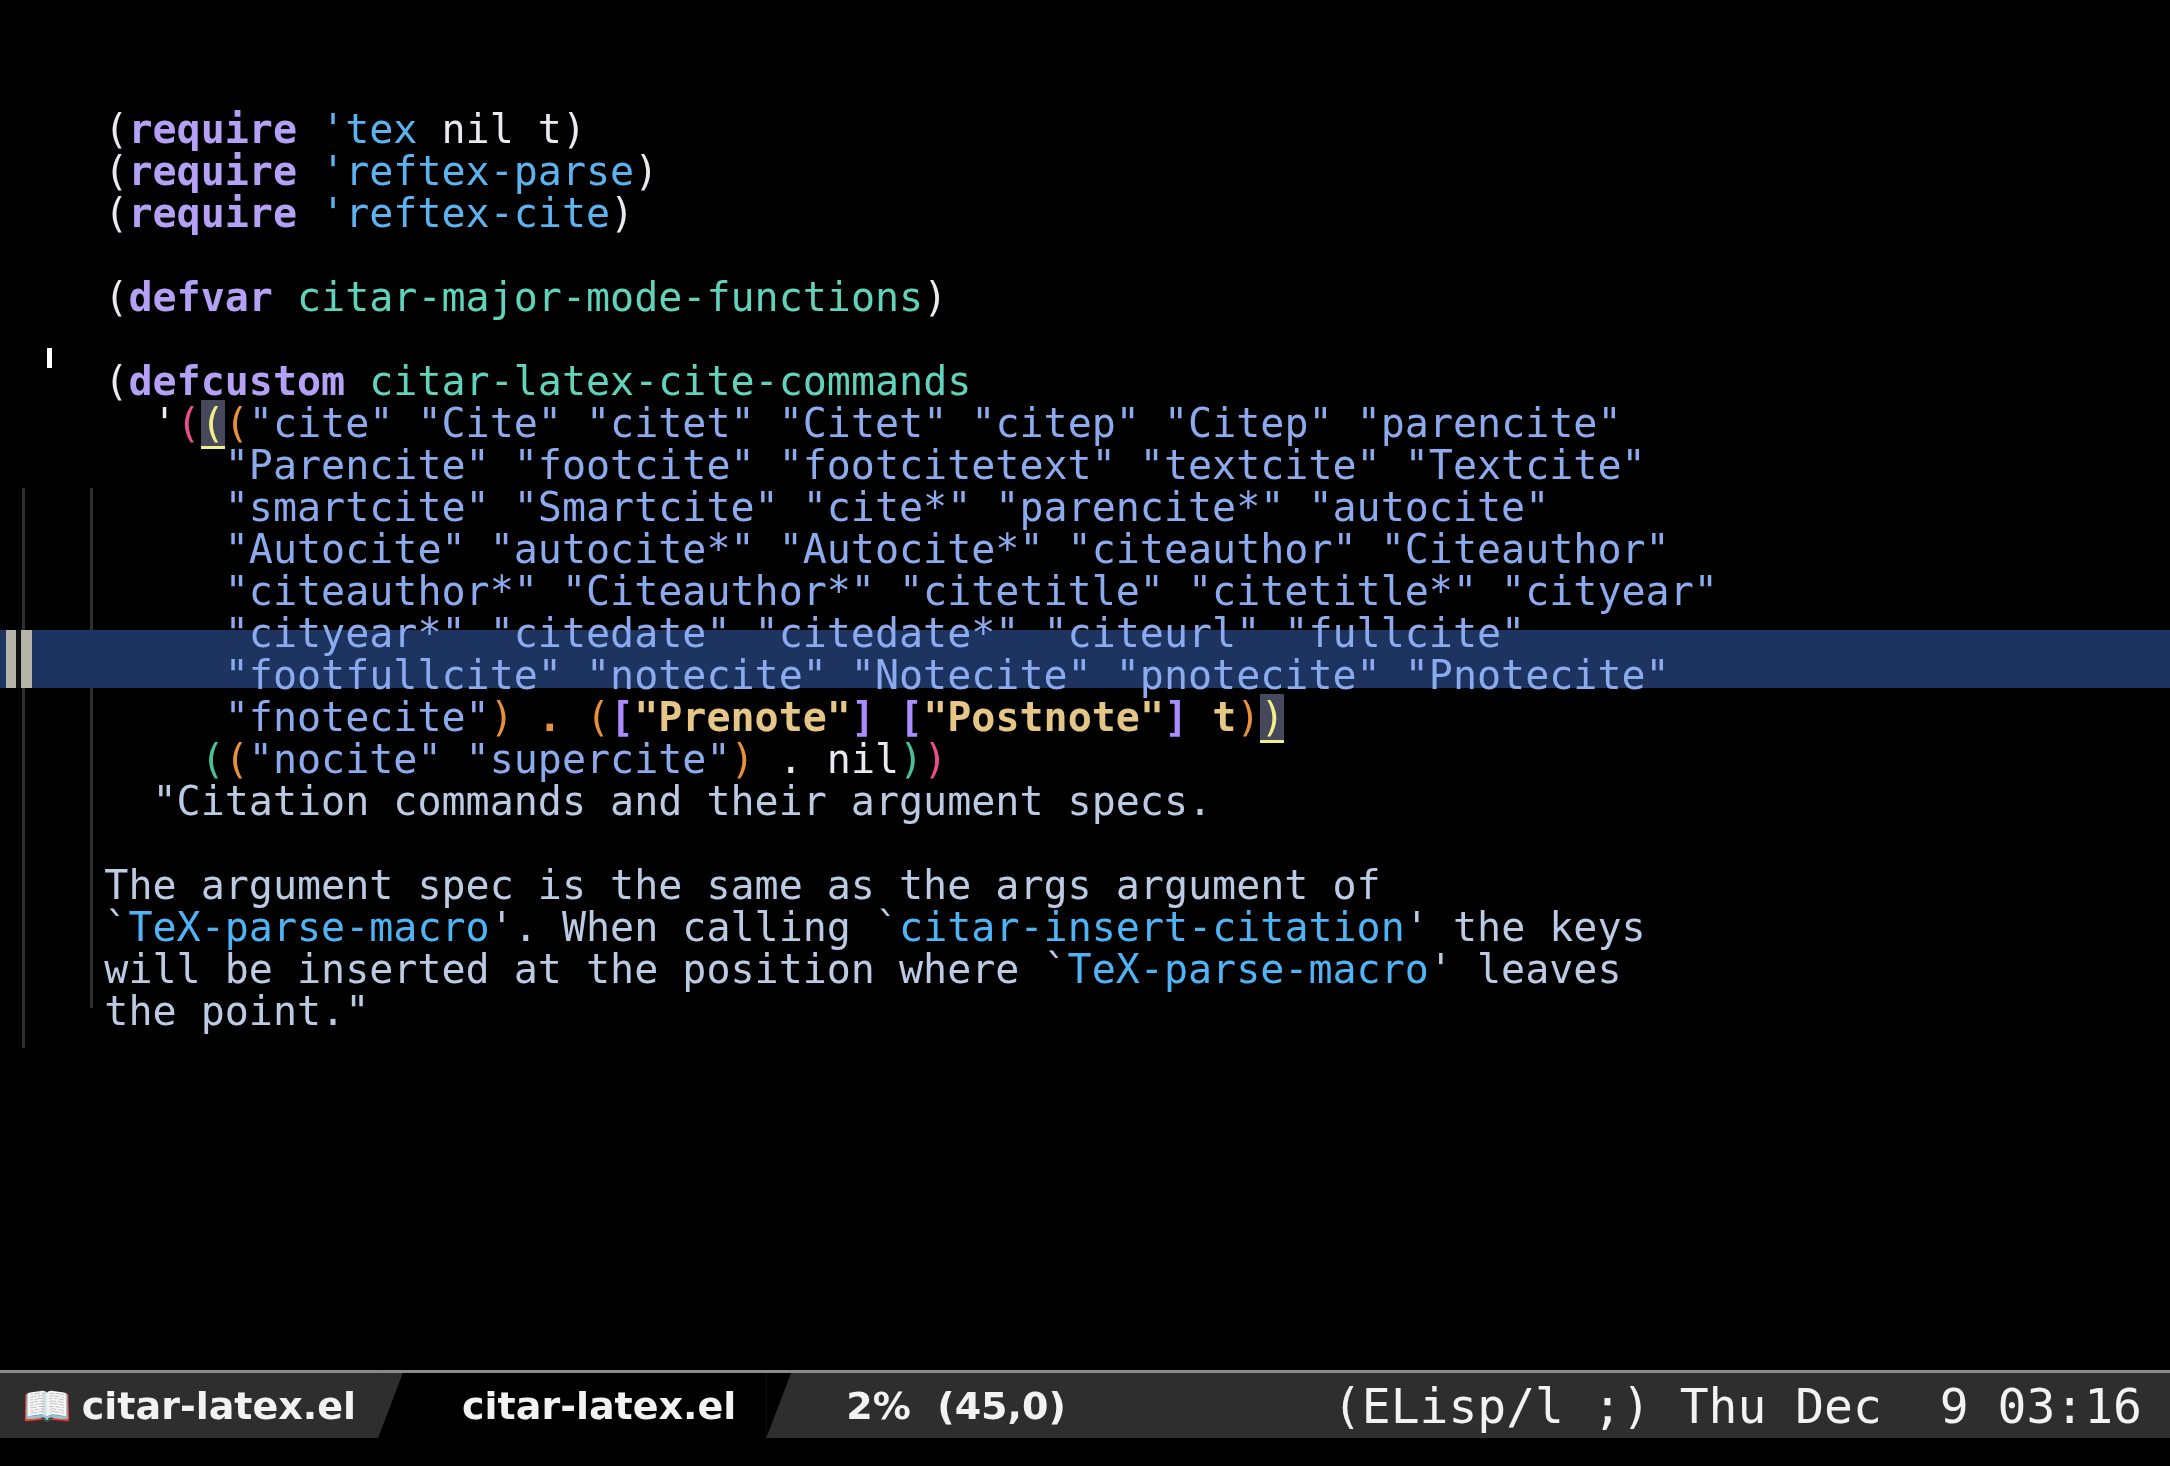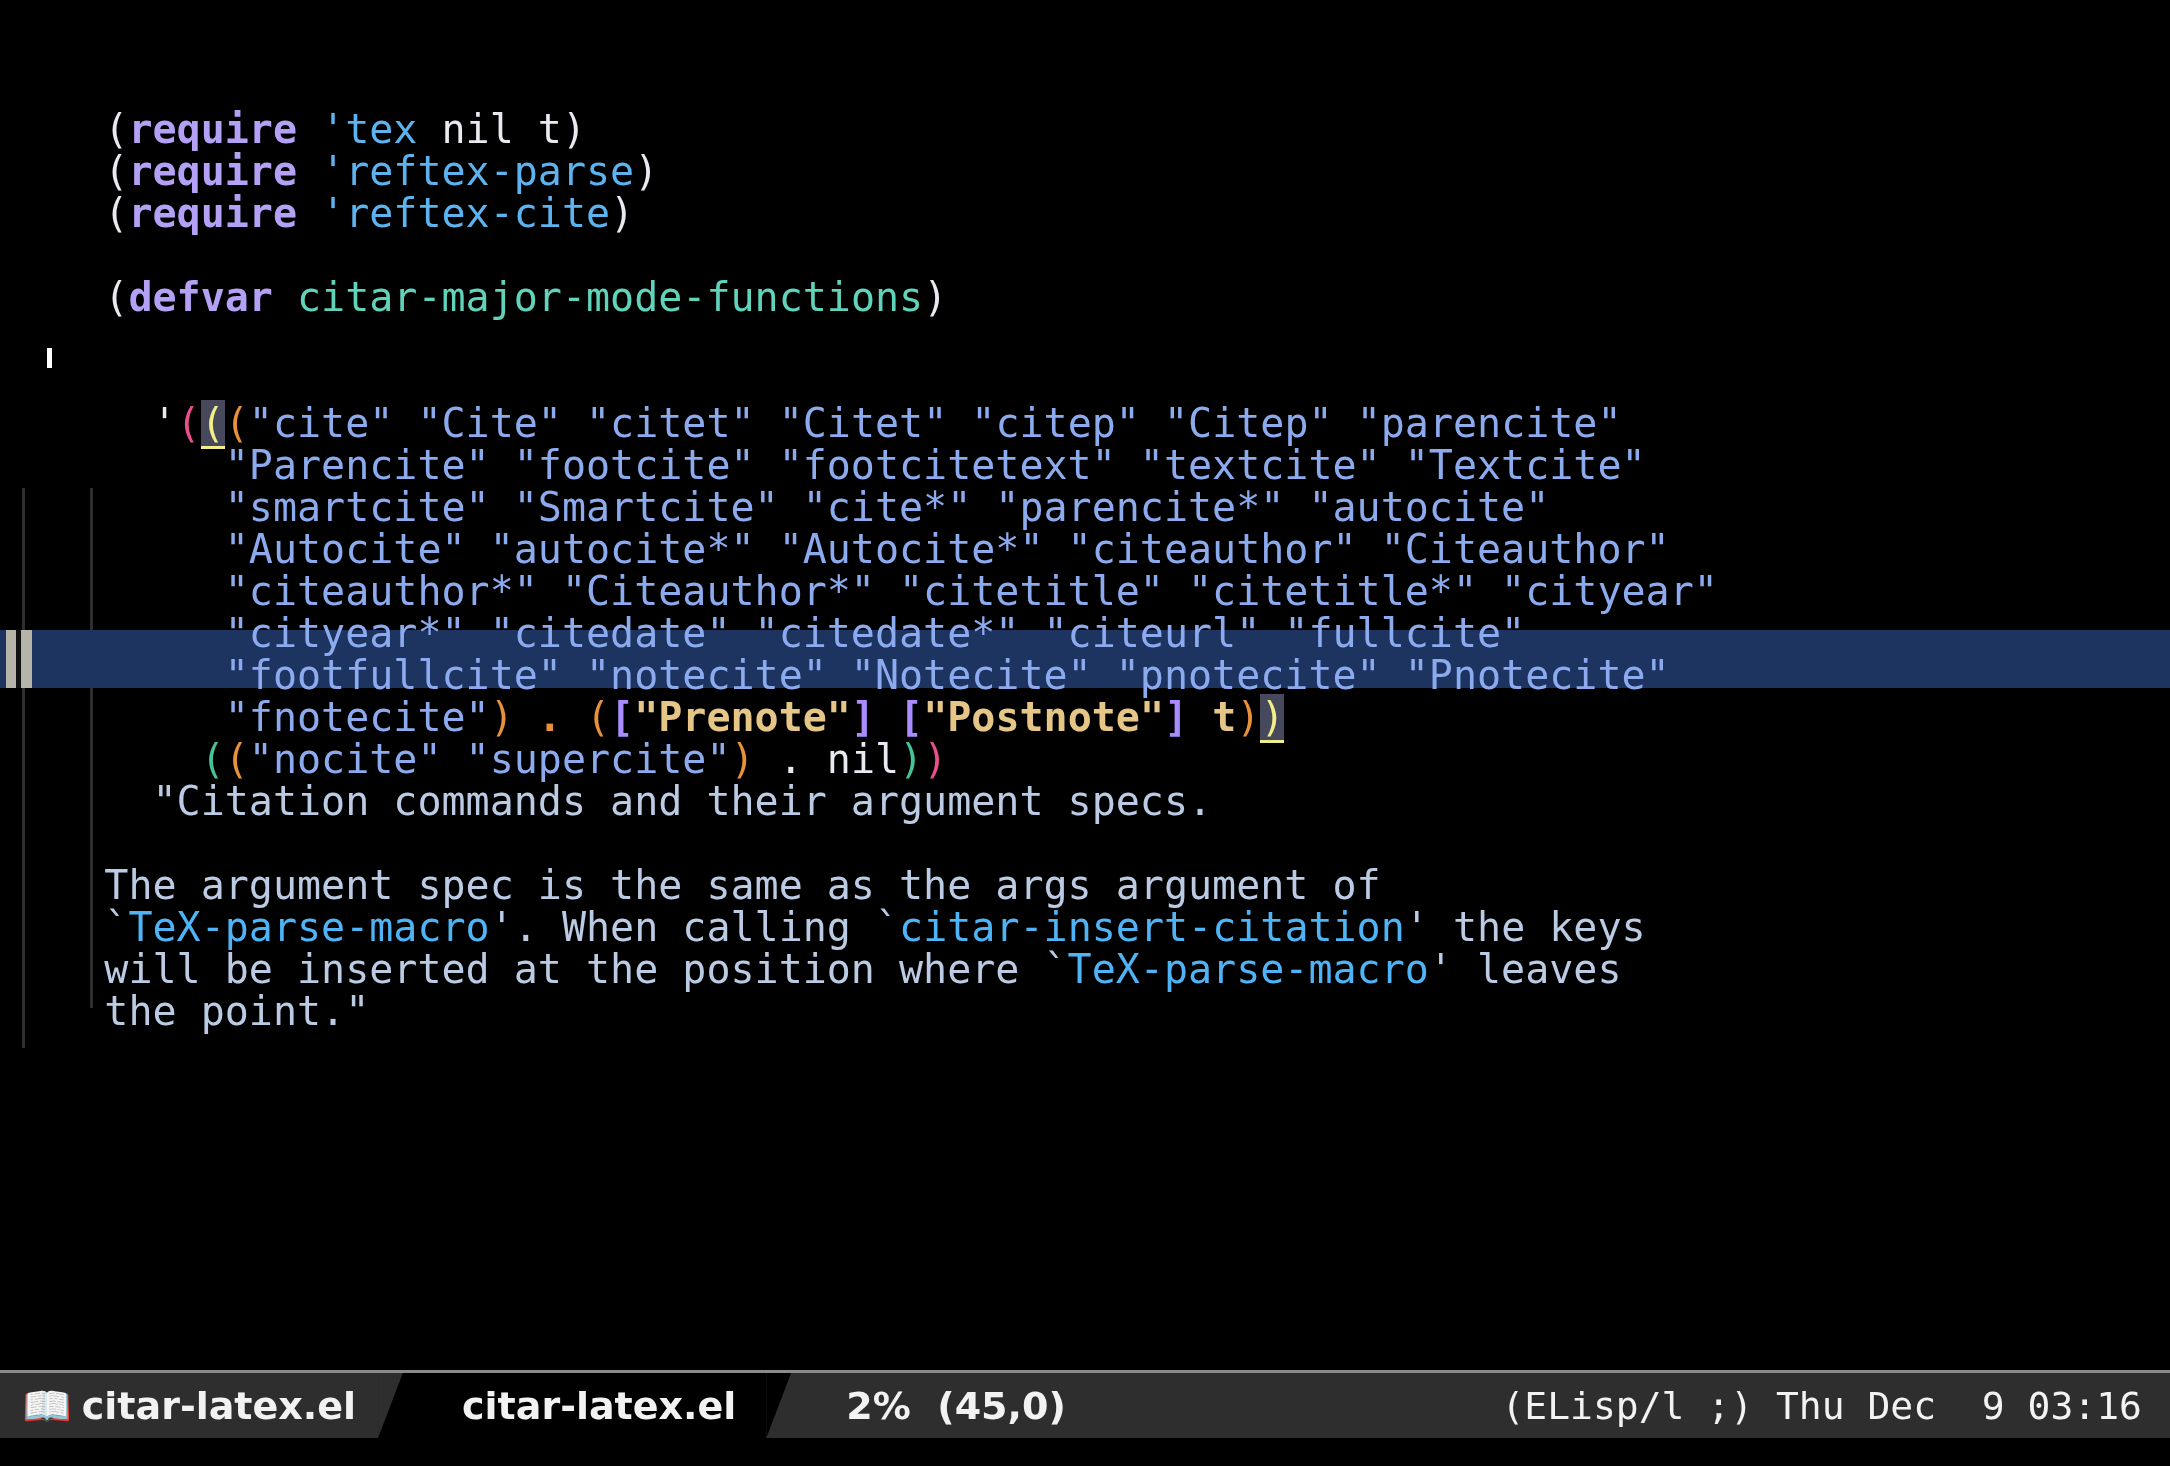--- a/index.html
+++ b/index.html
@@ -173,21 +173,21 @@
   }
   .ml-right {
     margin-left: auto;
     display: flex;
     align-items: center;
     height: 65px;
     background: #2e2e2e;
     padding-right: 28px;
     font-family: "DejaVu Sans Mono", monospace;
     font-weight: normal;
-    font-size: 38px;
+    font-size: 48px;
     white-space: pre;
   }
   .ml-gap { flex: 1 1 auto; height: 65px; background: #2e2e2e; }
 
   #bottom-pad {
     width: 2170px;
     height: 28px;
     background: #000000;
   }
 </style>
@@ -209,20 +209,23 @@
   </div>
 
   <div class="code-line" style="top:210px;position:absolute;left:0;width:100%">
     <span class="quote">(</span><span class="kw">defvar</span><span> </span><span class="var">citar-major-mode-functions</span><span class="quote">)</span>
   </div>
 
   <div class="code-line" style="top:126px;position:absolute;left:0;width:100%">
     <span class="quote">(</span><span class="kw">require</span><span> </span><span class="sym">'reftex-cite</span><span class="quote">)</span>
   </div>
 
+  <div class="code-line" style="top:294px;position:absolute;left:0;width:100%">
+    <span class="quote">(</span><span class="kw">defcustom</span><span> </span><span class="var">citar-latex-cite-commands</span>
+  </div>
 
   <div class="code-line" style="top:336px;position:absolute;left:0;width:100%">
     <div class="tick"></div><span class="quote">  '</span><span class="d-pink">(</span><span class="paren-match">(</span><span class="d-orange">(</span><span class="str">"cite" "Cite" "citet" "Citet" "citep" "Citep" "parencite"</span>
   </div>
 
   <div class="code-line" style="top:378px;position:absolute;left:0;width:100%">
     <span class="str">     "Parencite" "footcite" "footcitetext" "textcite" "Textcite"</span>
   </div>
 
   <div class="code-line" style="top:420px;position:absolute;left:0;width:100%">

